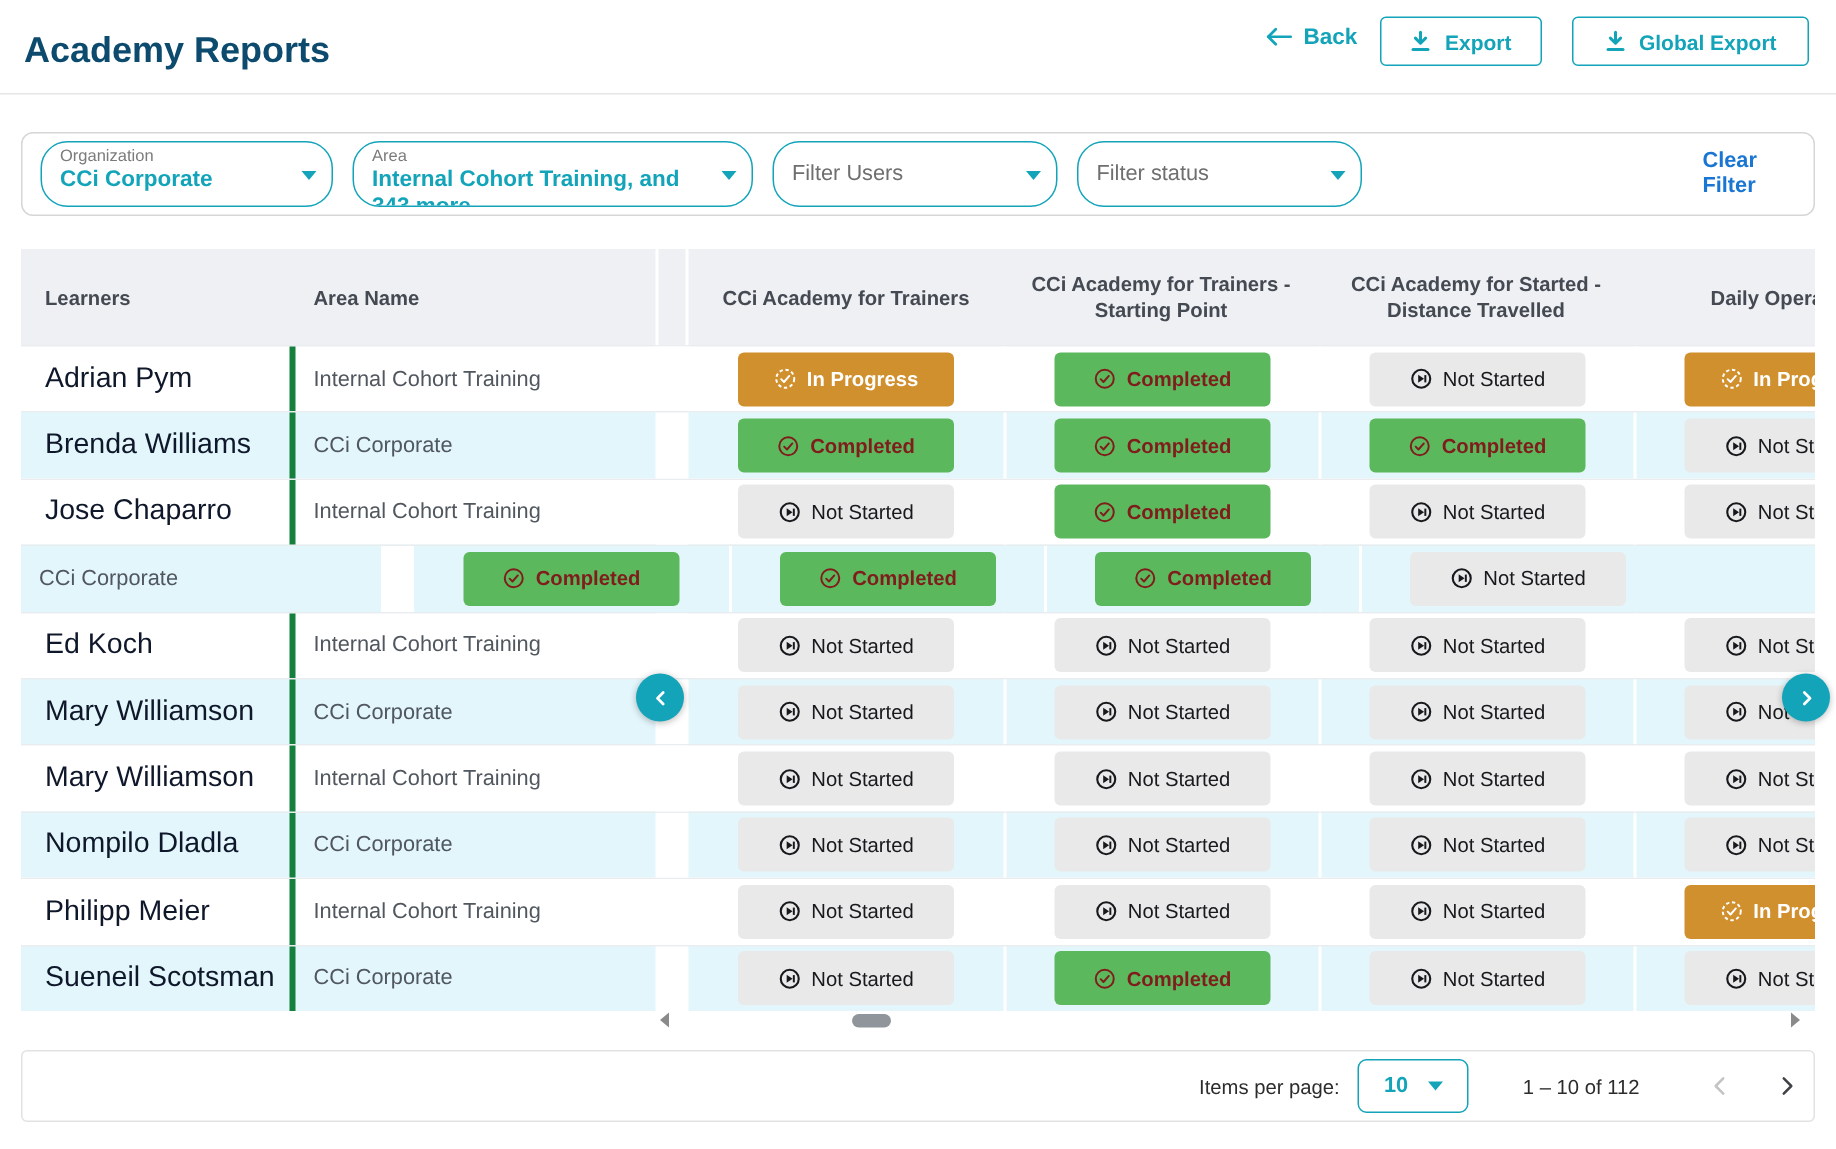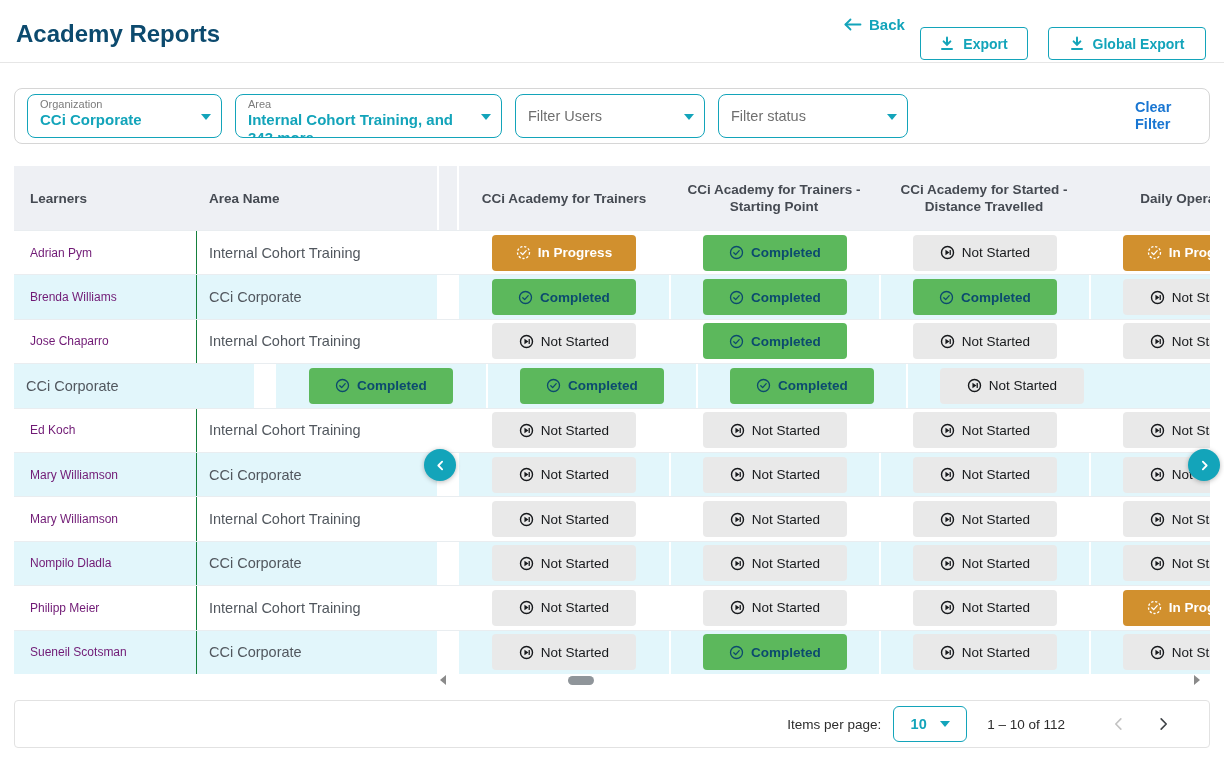--- a/index.html
+++ b/index.html
@@ -5,31 +5,31 @@
   *{box-sizing:border-box;margin:0;padding:0}
   html,body{background:#fff}
   .stage{position:relative;width:1224px;height:766px;background:#fff;overflow:hidden;
          font-family:"Liberation Sans",sans-serif;color:#1a1c1f}
 
   
   .page-title{position:absolute;left:16px;top:20px;font-size:24px;font-weight:700;color:#0c4a6e}
   .back-link{position:absolute;left:843px;top:16px;display:flex;align-items:center;gap:7px;
              color:var(--accent,#13a4ba);font-size:15px;font-weight:700;cursor:pointer}
   .back-link .lbl{}
-  .btn{position:absolute;top:27px;height:33px;border:1.5px solid var(--accent,#13a4ba);border-radius:4px;
+  .btn{position:absolute;top:11px;height:33px;border:1.5px solid var(--accent,#13a4ba);border-radius:4px;
        background:#fff;color:var(--accent,#13a4ba);font-weight:700;font-size:14px;
        display:flex;align-items:center;justify-content:center;gap:9px;cursor:pointer}
   .btn.export{left:920px;width:108px}
   .btn.gexport{left:1048px;width:158px}
   .title-divider{position:absolute;left:0;top:62px;width:1224px;height:1px;background:#e6e6e6}
 
   
   .filterbar{position:absolute;left:14px;top:88px;width:1196px;height:56px;border:1px solid #d6d6d6;
              border-radius:8px;display:flex;align-items:center;padding:0 12px;gap:13px;background:#fff}
-  .select{border:1.5px solid var(--accent,#13a4ba);border-radius:8px;height:44px;position:relative;
+  .select{border:1.5px solid var(--accent,#13a4ba);border-radius:18px;height:44px;position:relative;
           padding:3px 28px 0 12px;overflow:hidden;background:#fff;cursor:pointer;flex:none}
   .select .flabel{font-size:11px;color:#7b7b7b;line-height:13px}
   .select .fvalue{font-size:15px;color:var(--accent,#13a4ba);font-weight:600;line-height:18px}
   .select .caret{position:absolute;right:10px;top:19px;width:0;height:0;border-left:5px solid transparent;
                  border-right:5px solid transparent;border-top:6px solid var(--accent,#13a4ba)}
   .select.ph{display:flex;align-items:center;padding-top:0}
   .select .phtext{font-size:14.5px;color:#6f6f6f}
   .w-org{width:195px}.w-area{width:267px}.w-courses{width:192px}.w-users{width:190px}.w-status{width:190px}
   .clear-filter{margin-left:auto;margin-right:12px;width:50px;color:var(--clear-filter-blue,#1976d2);
                 font-weight:700;font-size:14.5px;line-height:17px;cursor:pointer}
@@ -39,51 +39,51 @@
   .thead{display:flex;height:64px;background:var(--header-row-bg,#eef0f4)}
   .hcell{display:flex;align-items:center;font-size:13.5px;font-weight:700;color:#454a52;flex:none}
   .c-learner{width:183px}.c-area{width:240px}.c-gutter{width:22px}.c-status{width:210px}
   .hcell.c-learner{padding-left:16px}
   .hcell.c-area{padding-left:12px}
   .thead .c-gutter{background:var(--header-row-bg,#eef0f4);border-left:2px solid #fff;border-right:2px solid #fff}
   .hcell.c-status{justify-content:center;text-align:center;padding:0 16px;line-height:17px}
   .trow{display:flex;height:44.4px;border-top:1px solid #e9edf0;background:#fff}
   .trow.alt{background:var(--row-alt-cyan,#e2f6fb)}
   .cell{flex:none;display:flex;align-items:center}
-  .trow .c-learner{padding-left:16px;font-size:12px;color:#701a75;border-right:1px solid #15803d}
+  .trow .c-learner{padding-left:16px;font-size:19px;color:#0f172a;border-right:4px solid #15803d}
   .trow .c-area{padding-left:12px;font-size:14.5px;color:#51575e}
   .trow .c-gutter{background:#fff}
   .trow .c-status{justify-content:center}
   .trow .c-status + .c-status{border-left:2px solid #fff}
   .badge{width:144px;height:36px;border-radius:4px;display:flex;align-items:center;justify-content:center;
          gap:7px;font-size:13.5px;flex:none}
-  .badge.completed{background:var(--completed-green,#5cb85c);color:#0c4a6e;font-weight:700}
+  .badge.completed{background:var(--completed-green,#5cb85c);color:#7f1d1d;font-weight:700}
   .badge.in_progress{background:var(--in-progress-orange,#d1902e);color:#fff;font-weight:700}
   .badge.not_started{background:var(--not-started-gray,#e9e9e9);color:#17191c;font-weight:500}
   .bicon{display:flex;align-items:center}
 
   
   .navfab{position:absolute;width:32px;height:32px;border-radius:50%;background:var(--accent,#13a4ba);
           display:flex;align-items:center;justify-content:center;box-shadow:0 1px 5px rgba(0,0,0,.28);cursor:pointer}
   .navfab.left{left:424px;top:449px}
   .navfab.right{left:1188px;top:449px}
 
   
   .hscroll{position:absolute;left:440px;top:672px;width:760px;height:16px;display:flex;align-items:center}
   .sarrow{width:0;height:0;border-top:5px solid transparent;border-bottom:5px solid transparent;cursor:pointer}
   .sarrow.left{border-right:6px solid #8a8a8a}
   .sarrow.right{border-left:6px solid #8a8a8a;margin-left:auto}
   .sthumb{position:absolute;left:128px;top:4px;width:26px;height:9px;border-radius:5px;background:#8f959a;cursor:grab}
 
   
   .pagebar{position:absolute;left:14px;top:700px;width:1196px;height:48px;border:1px solid #e2e2e2;
-           border-radius:4px;display:flex;align-items:center;justify-content:flex-end;padding-right:28px;background:#fff}
+           border-radius:4px;display:flex;align-items:center;justify-content:flex-end;padding-right:0;background:#fff}
   .ipp-label{font-size:13.5px;color:#2c2c2c;margin-right:12px}
   .psize{width:74px;height:36px;border:1.5px solid var(--accent,#13a4ba);border-radius:6px;display:flex;
-         align-items:center;justify-content:center;gap:13px;margin-right:20px;background:#fff;cursor:pointer}
+         align-items:center;justify-content:center;gap:13px;margin-right:36px;background:#fff;cursor:pointer}
   .psize .val{color:var(--accent,#13a4ba);font-weight:700;font-size:14.5px}
   .psize .caret{width:0;height:0;border-left:5px solid transparent;border-right:5px solid transparent;
                 border-top:6px solid var(--accent,#13a4ba)}
   .range{font-size:13.5px;color:#2c2c2c;margin-right:36px}
   .pbtn{width:36px;height:36px;display:flex;align-items:center;justify-content:center;margin-right:8px;cursor:pointer}
   .pbtn.prev{color:#c3c3c3}
   .pbtn.next{color:#3f4347;margin-right:0}
 </style>
 </head>
 <body>

